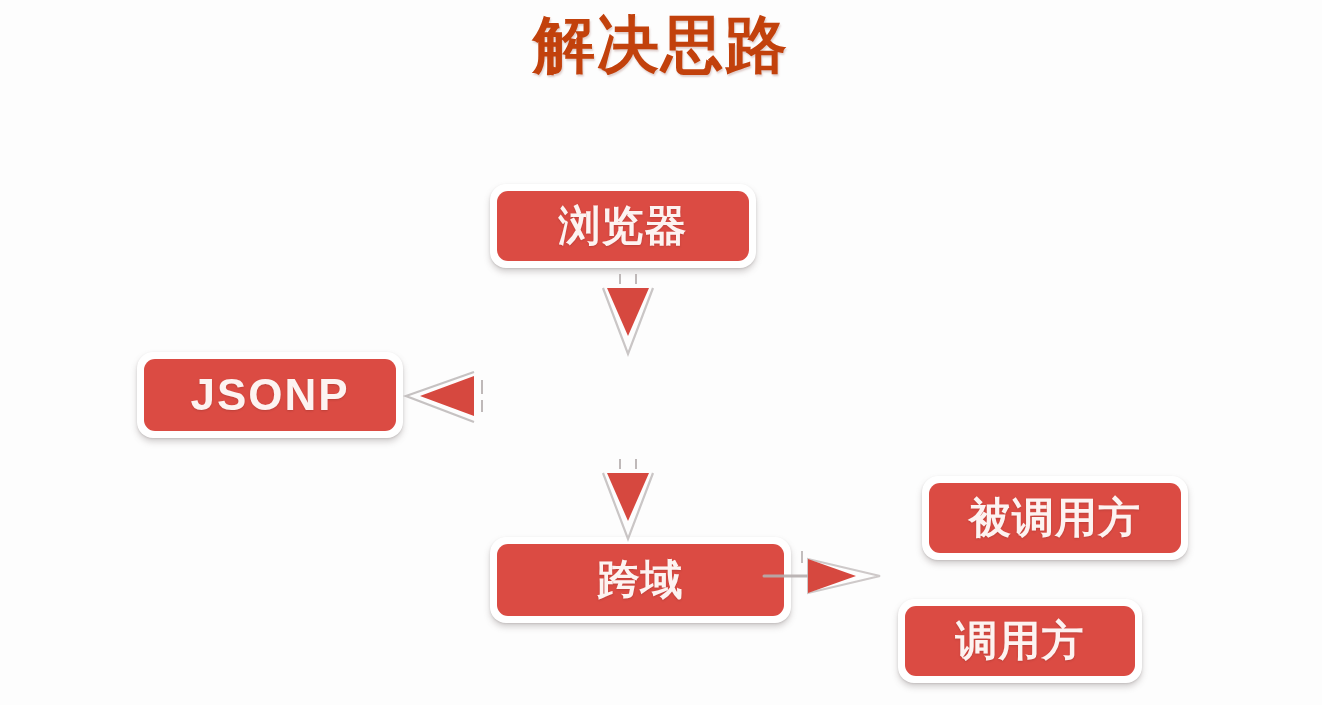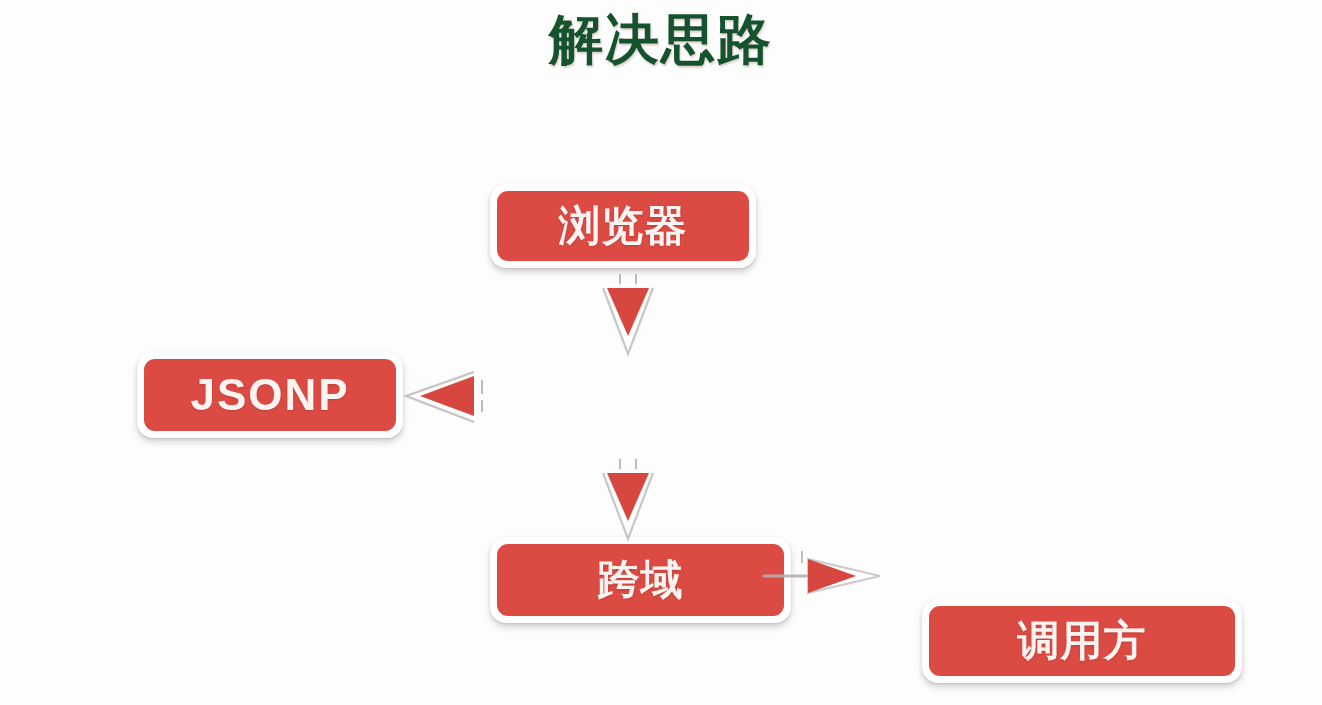--- a/index.html
+++ b/index.html
@@ -17,24 +17,24 @@
     font-family: "Liberation Sans", "DejaVu Sans", sans-serif;
   }
 
   
   .slide-title {
     position: absolute;
     left: 0;
     top: 6px;
     width: 1322px;
     text-align: center;
-    font-size: 54px;
+    font-size: 62px;
     font-weight: 700;
     letter-spacing: 2px;
-    color: #14532d;
+    color: #c2410c;
     text-shadow: 1px 2px 2px rgba(170,120,115,0.35);
     line-height: 1.25;
     white-space: nowrap;
   }
 
   
   .node {
     position: absolute;
     background: #ffffff;
     border-radius: 16px;
@@ -63,21 +63,21 @@
   }
   .label.cjk { font-size: 42px; }
   .label.latin { font-size: 44px; letter-spacing: 2px; }
 
   
   #node-browser { left: 490px; top: 184px; width: 266px; height: 84px; }
   #node-jsonp   { left: 137px; top: 352px; width: 266px; height: 86px; }
   #node-xhr     { left: 490px; top: 352px; width: 266px; height: 86px; }
   #node-cors    { left: 490px; top: 537px; width: 301px; height: 86px; }
   #node-callee  { left: 922px; top: 476px; width: 266px; height: 84px; }
-  #node-caller  { left: 922px; top: 599px; width: 320px; height: 84px; }
+  #node-caller  { left: 898px; top: 599px; width: 244px; height: 84px; }
 
   
   .arrow { position: absolute; }
   #arrow-browser-xhr { left: 583px; top: 266px; width: 90px; height: 92px; }
   #arrow-xhr-cors    { left: 583px; top: 451px; width: 90px; height: 92px; }
   #arrow-xhr-jsonp   { left: 398px; top: 350px; width: 98px; height: 92px; }
   #arrow-cors-right  { left: 762px; top: 545px; width: 122px; height: 62px; }
 </style>
 </head>
 <body>
@@ -98,20 +98,25 @@
     </div>
   </div>
 
 
   <div class="node" id="node-cors">
     <div class="inner">
       <span class="label cjk">跨域</span>
     </div>
   </div>
 
+  <div class="node" id="node-callee">
+    <div class="inner">
+      <span class="label cjk">被调用方</span>
+    </div>
+  </div>
 
   <div class="node" id="node-caller">
     <div class="inner">
       <span class="label cjk">调用方</span>
     </div>
   </div>
 
   <svg class="arrow" id="arrow-browser-xhr" viewBox="0 0 90 92" width="90" height="92">
     <path d="M20 22 L45 88 L70 22" fill="none" stroke="#b8b3b3" stroke-width="2.2" opacity="0.75"></path>
     <path d="M37 8 L37 18" stroke="#b0a9a9" stroke-width="2" opacity="0.8"></path>

